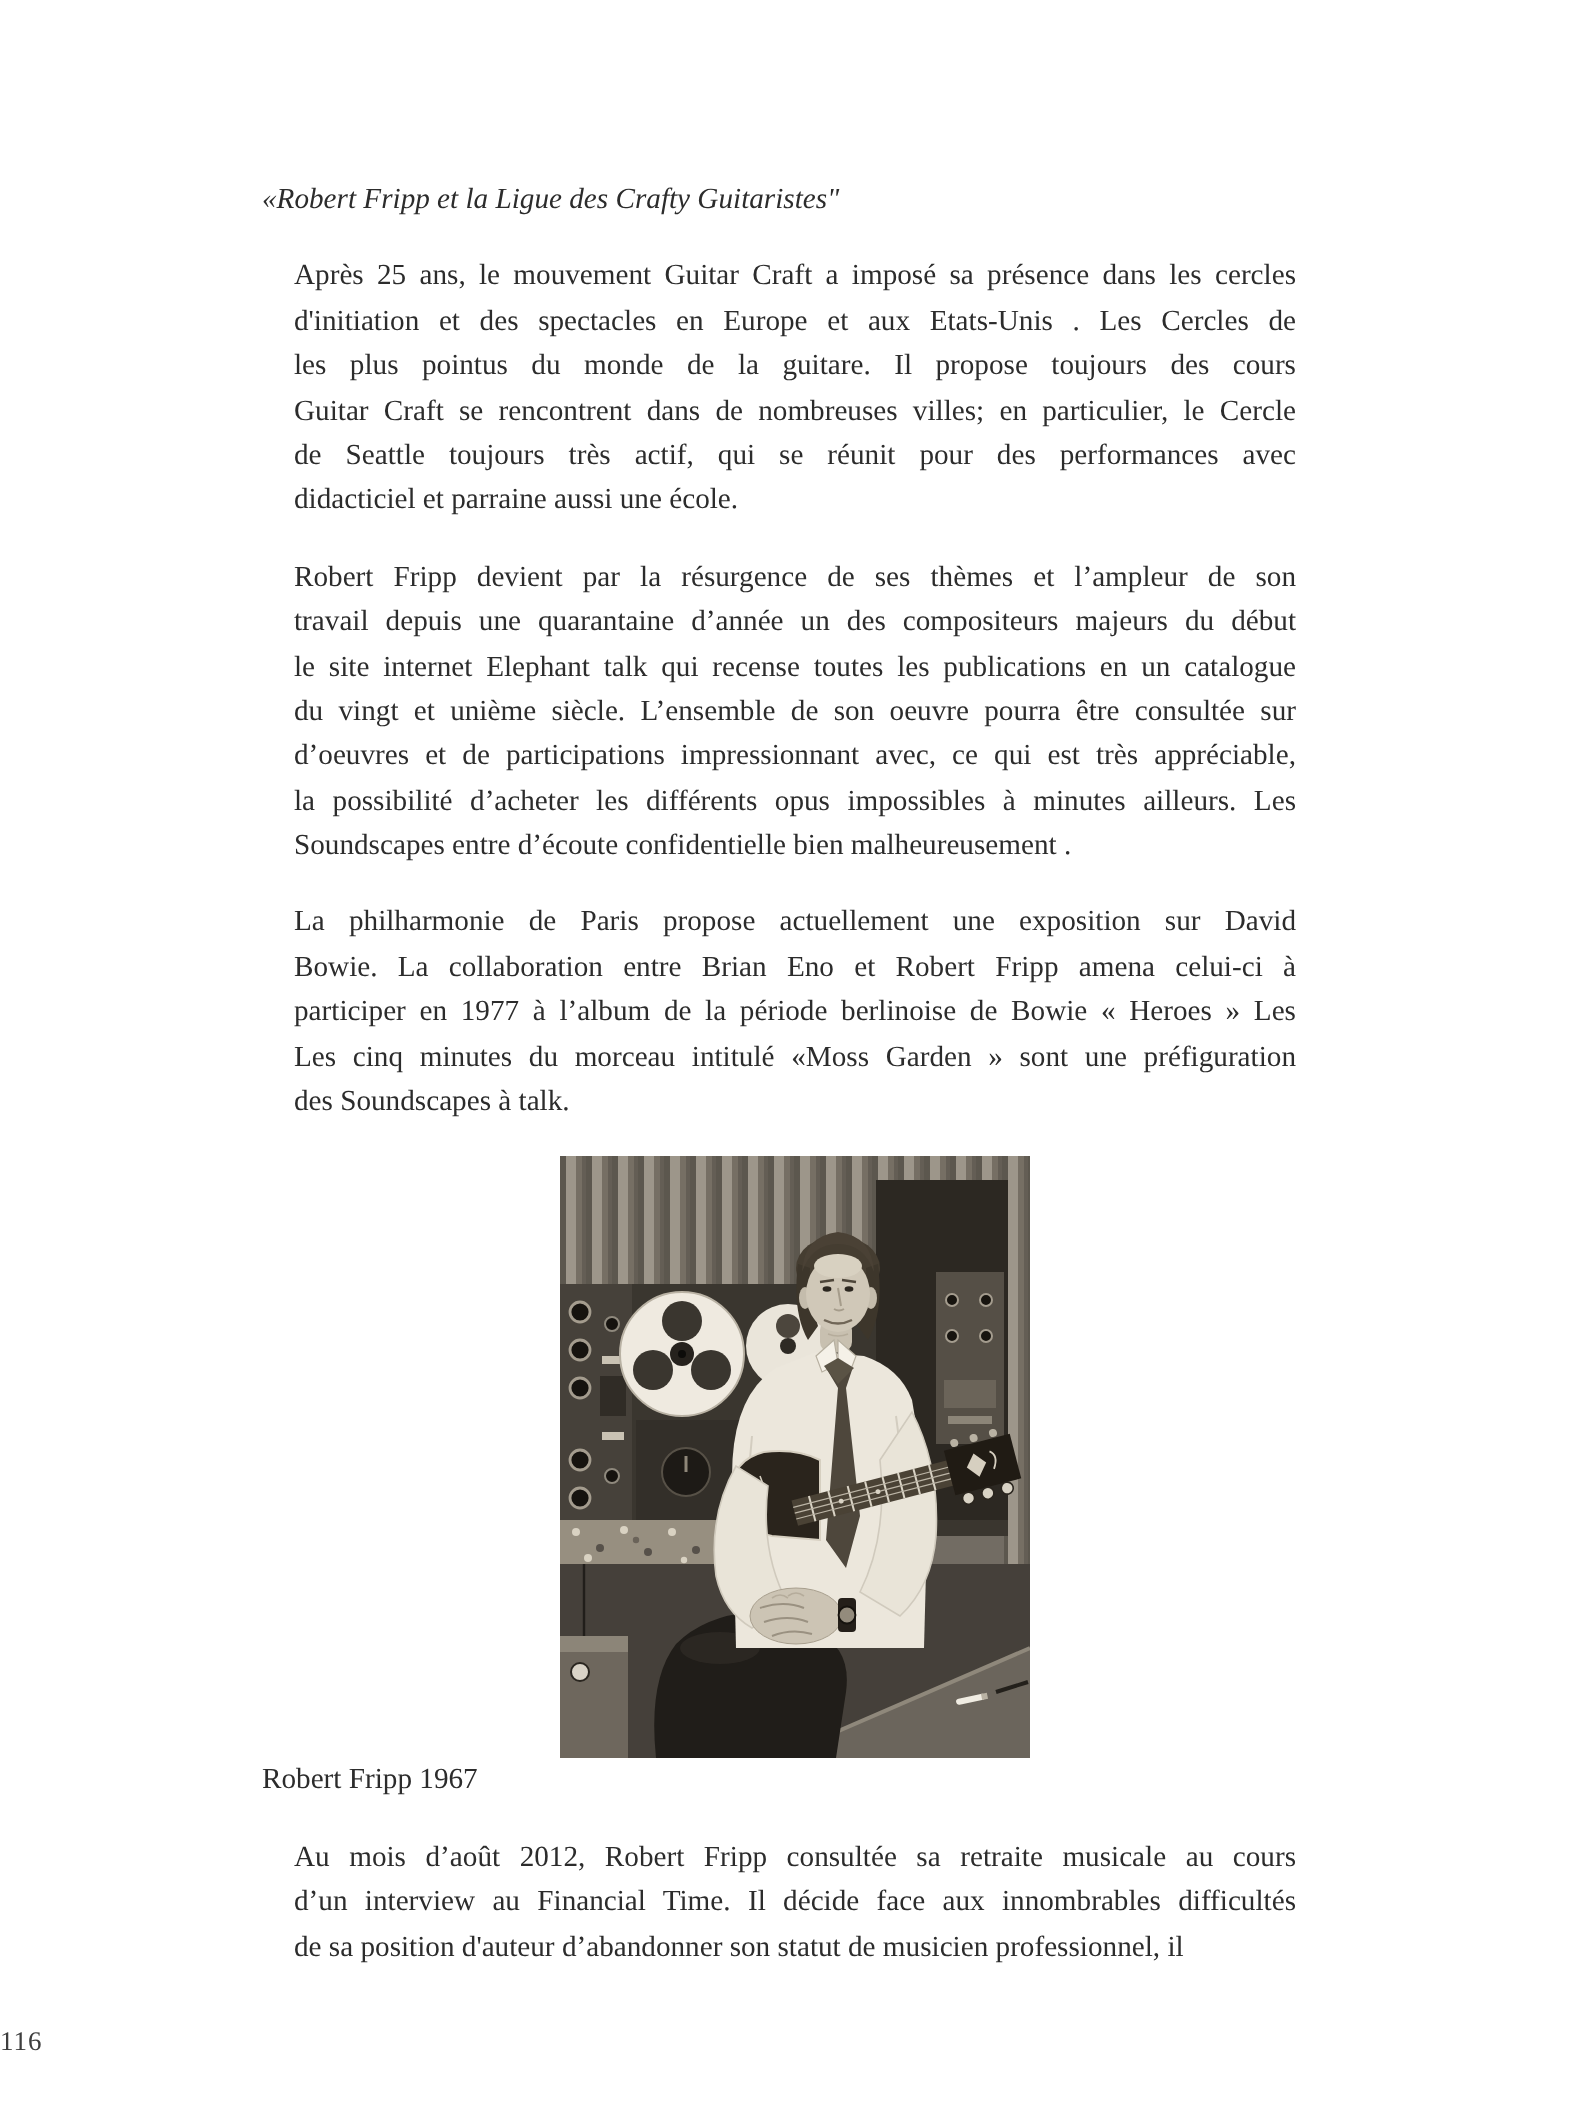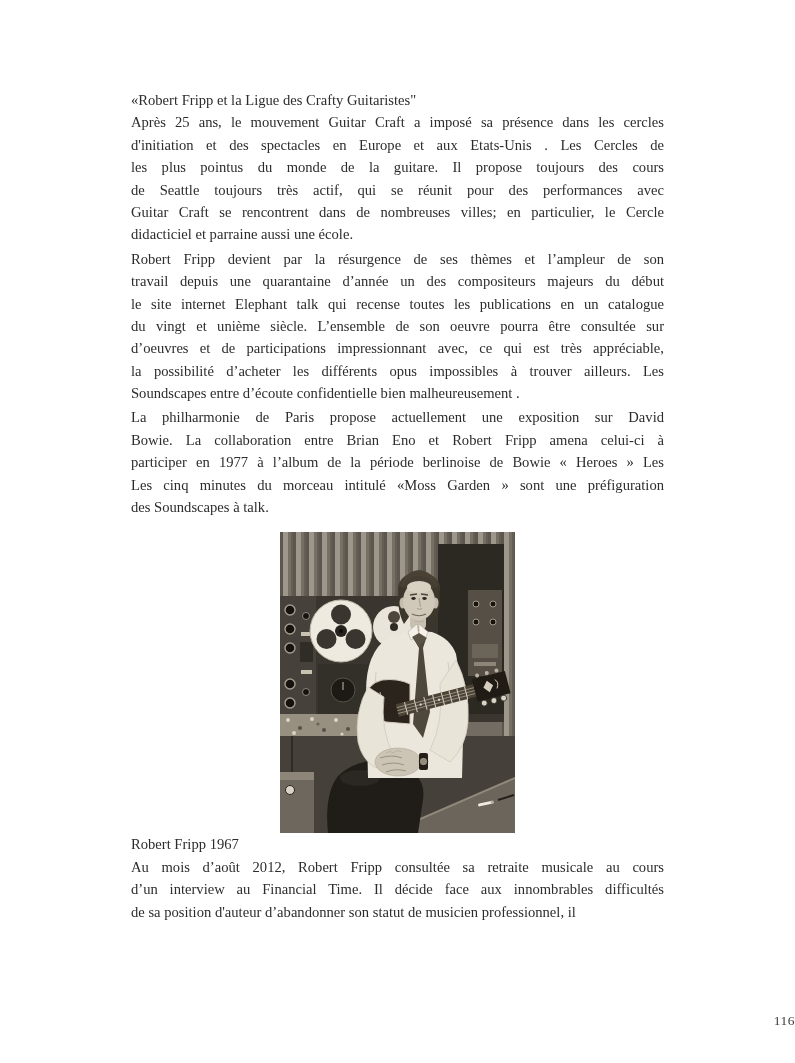--- a/index.html
+++ b/index.html
@@ -11,60 +11,60 @@
   }
   .text-col {
     position:absolute; left:131px; top:89px; width:533px;
     font-size:14.6px;
   }
   .line {
     line-height:22.4px; height:22.4px; overflow:hidden;
     text-align:justify; text-align-last:justify;
   }
   .line.last, .heading .line, .caption .line { text-align-last:left; }
-  .heading { margin:0; }
+  .heading { margin:0;font-style:italic; }
   .para + .para { margin-top:2px; }
-  .para { margin:0; }
+  .para { margin:16px; }
   figure.photo {
     margin:14px 0 0 0; padding:0; width:100%;
     display:flex; justify-content:center;
   }
   figure.photo svg { display:block; }
   .caption { }
   .page-number {
     position:absolute; top:1013px; left:0; width:100%;
-    text-align:right; font-size:13.5px; color:#3e3e3e;
+    text-align:left; font-size:13.5px; color:#3e3e3e;
     letter-spacing:0.5px;
   }
 </style>
 </head>
 <body>
 
 <div class="text-col">
 
   <div class="heading">
     <div class="line">«Robert Fripp et la Ligue des Crafty Guitaristes"</div>
   </div>
 
   <div>
       <div class="para">
         <div class="line">Après 25 ans, le mouvement Guitar Craft a imposé sa présence dans les cercles</div>
         <div class="line">d'initiation et des spectacles en Europe et aux Etats-Unis . Les Cercles de</div>
         <div class="line">les plus pointus du monde de la guitare. Il propose toujours des cours</div>
+        <div class="line">Guitar Craft se rencontrent dans de nombreuses villes; en particulier, le Cercle</div>
         <div class="line">de Seattle toujours très actif, qui se réunit pour des performances avec</div>
-        <div class="line">Guitar Craft se rencontrent dans de nombreuses villes; en particulier, le Cercle</div>
         <div class="line last">didacticiel et parraine aussi une école.</div>
       </div>
       <div class="para">
         <div class="line">Robert Fripp devient par la résurgence de ses thèmes et l’ampleur de son</div>
         <div class="line">travail depuis une quarantaine d’année un des compositeurs majeurs du début</div>
         <div class="line">le site internet Elephant talk qui recense toutes les publications en un catalogue</div>
         <div class="line">du vingt et unième siècle. L’ensemble de son oeuvre pourra être consultée sur</div>
         <div class="line">d’oeuvres et de participations impressionnant avec, ce qui est très appréciable,</div>
-        <div class="line">la possibilité d’acheter les différents opus impossibles à trouver ailleurs. Les</div>
+        <div class="line">la possibilité d’acheter les différents opus impossibles à minutes ailleurs. Les</div>
         <div class="line last">Soundscapes entre d’écoute confidentielle bien malheureusement .</div>
       </div>
       <div class="para">
         <div class="line">La philharmonie de Paris propose actuellement une exposition sur David</div>
         <div class="line">Bowie. La collaboration entre Brian Eno et Robert Fripp amena celui-ci à</div>
         <div class="line">participer en 1977 à l’album de la période berlinoise de Bowie « Heroes » Les</div>
         <div class="line">Les cinq minutes du morceau intitulé «Moss Garden » sont une préfiguration</div>
         <div class="line last">des Soundscapes à talk.</div>
       </div>
     </div>

